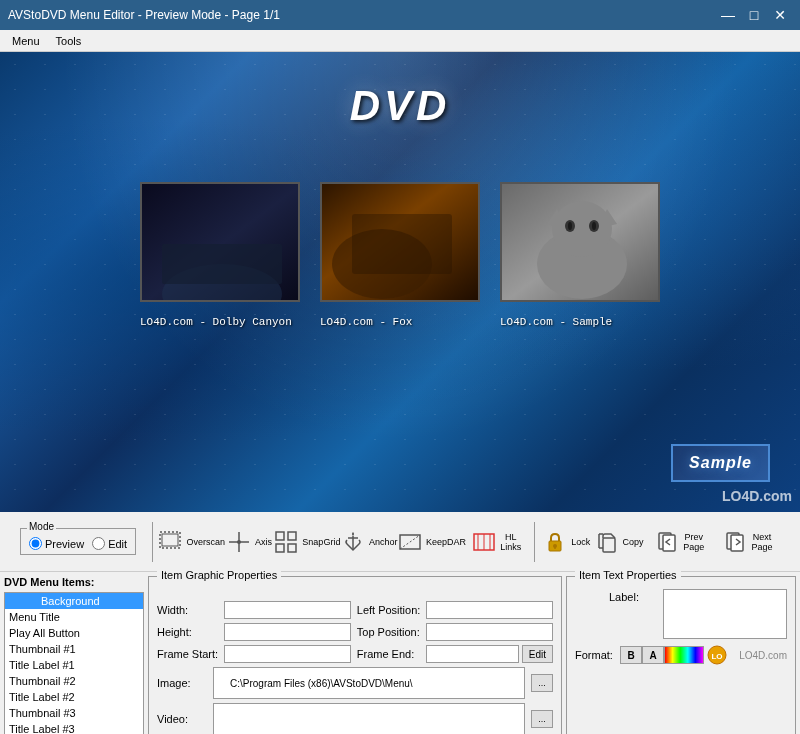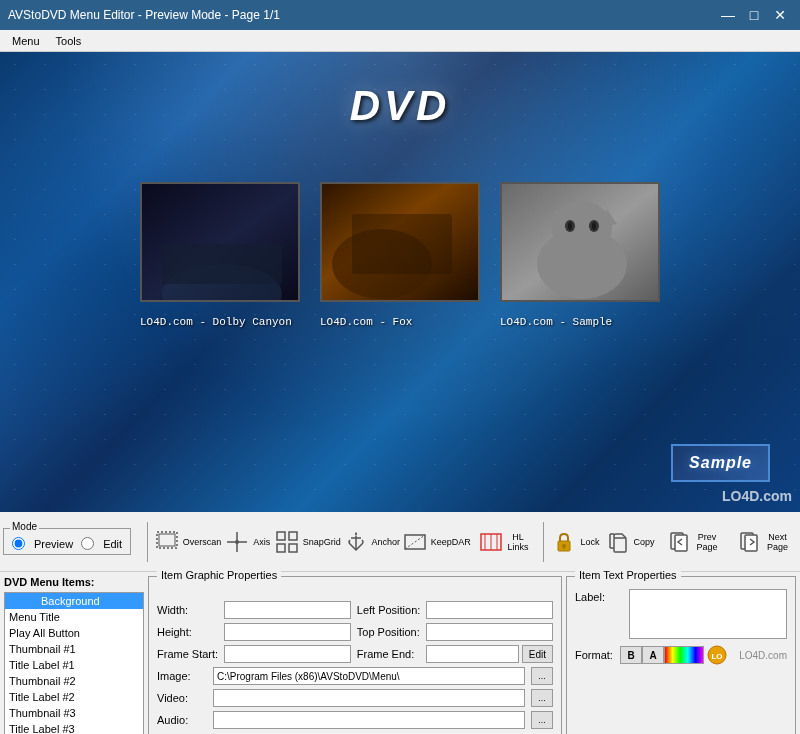--- a/index.html
+++ b/index.html
@@ -156,42 +156,42 @@
       flex-direction: column;
     }
 
     
     .toolbar {
       background: #f0f0f0;
       border-bottom: 1px solid #ccc;
       height: 60px;
       display: flex;
       align-items: center;
-      padding: 4px 3px;
+      padding: 4px 20px;
       gap: 4px;
     }
 
     .mode-group {
       border: 1px solid #999;
       padding: 4px 8px;
       margin-right: 8px;
       display: flex;
       flex-direction: column;
       position: relative;
     }
     .mode-group-label {
       position: absolute;
       top: -8px;
       left: 6px;
       background: #f0f0f0;
       padding: 0 2px;
       font-size: 10px;
     }
     .radio-group { display: flex; gap: 8px; margin-top: 4px; }
-    .radio-item { display: flex; align-items: center; gap: 9px; cursor: pointer; }
+    .radio-item { display: flex; align-items: center; gap: 3px; cursor: pointer; }
     .radio-item input { cursor: pointer; }
 
     .toolbar-separator { width: 1px; background: #999; height: 40px; margin: 0 4px; }
 
     .toolbar-btn {
       display: flex;
       flex-direction: row;
       align-items: center;
       justify-content: center;
       gap: 4px;
@@ -281,22 +281,22 @@
       display: flex;
       align-items: center;
       gap: 6px;
       margin-top: 4px;
       font-size: 11px;
     }
     .form-row-full label { width: 50px; flex-shrink: 0; }
     .form-row-full input {
       flex: 1;
       border: 1px solid #999;
-      height: 18px;
-      padding: 1px 3px;
+      height: 32px;
+      padding: 1px 16px;
       font-size: 10px;
     }
     .browse-btn {
       border: 1px solid #999;
       background: #e0e0e0;
       width: 22px;
       height: 18px;
       cursor: pointer;
       font-size: 9px;
       display: flex; align-items: center; justify-content: center;
@@ -319,20 +319,21 @@
       background: #f0f0f0;
       flex-shrink: 0;
     }
 
     .label-row {
       display: flex;
       align-items: flex-start;
       gap: 19px;
       margin-top: 8px;
       font-size: 11px;
+      margin-left: 34px;
     }
     .label-row label { width: 35px; flex-shrink: 0; padding-top: 2px; }
     .label-textarea {
       flex: 1;
       height: 50px;
       border: 1px solid #999;
       font-size: 10px;
       padding: 2px;
       resize: none;
     }

